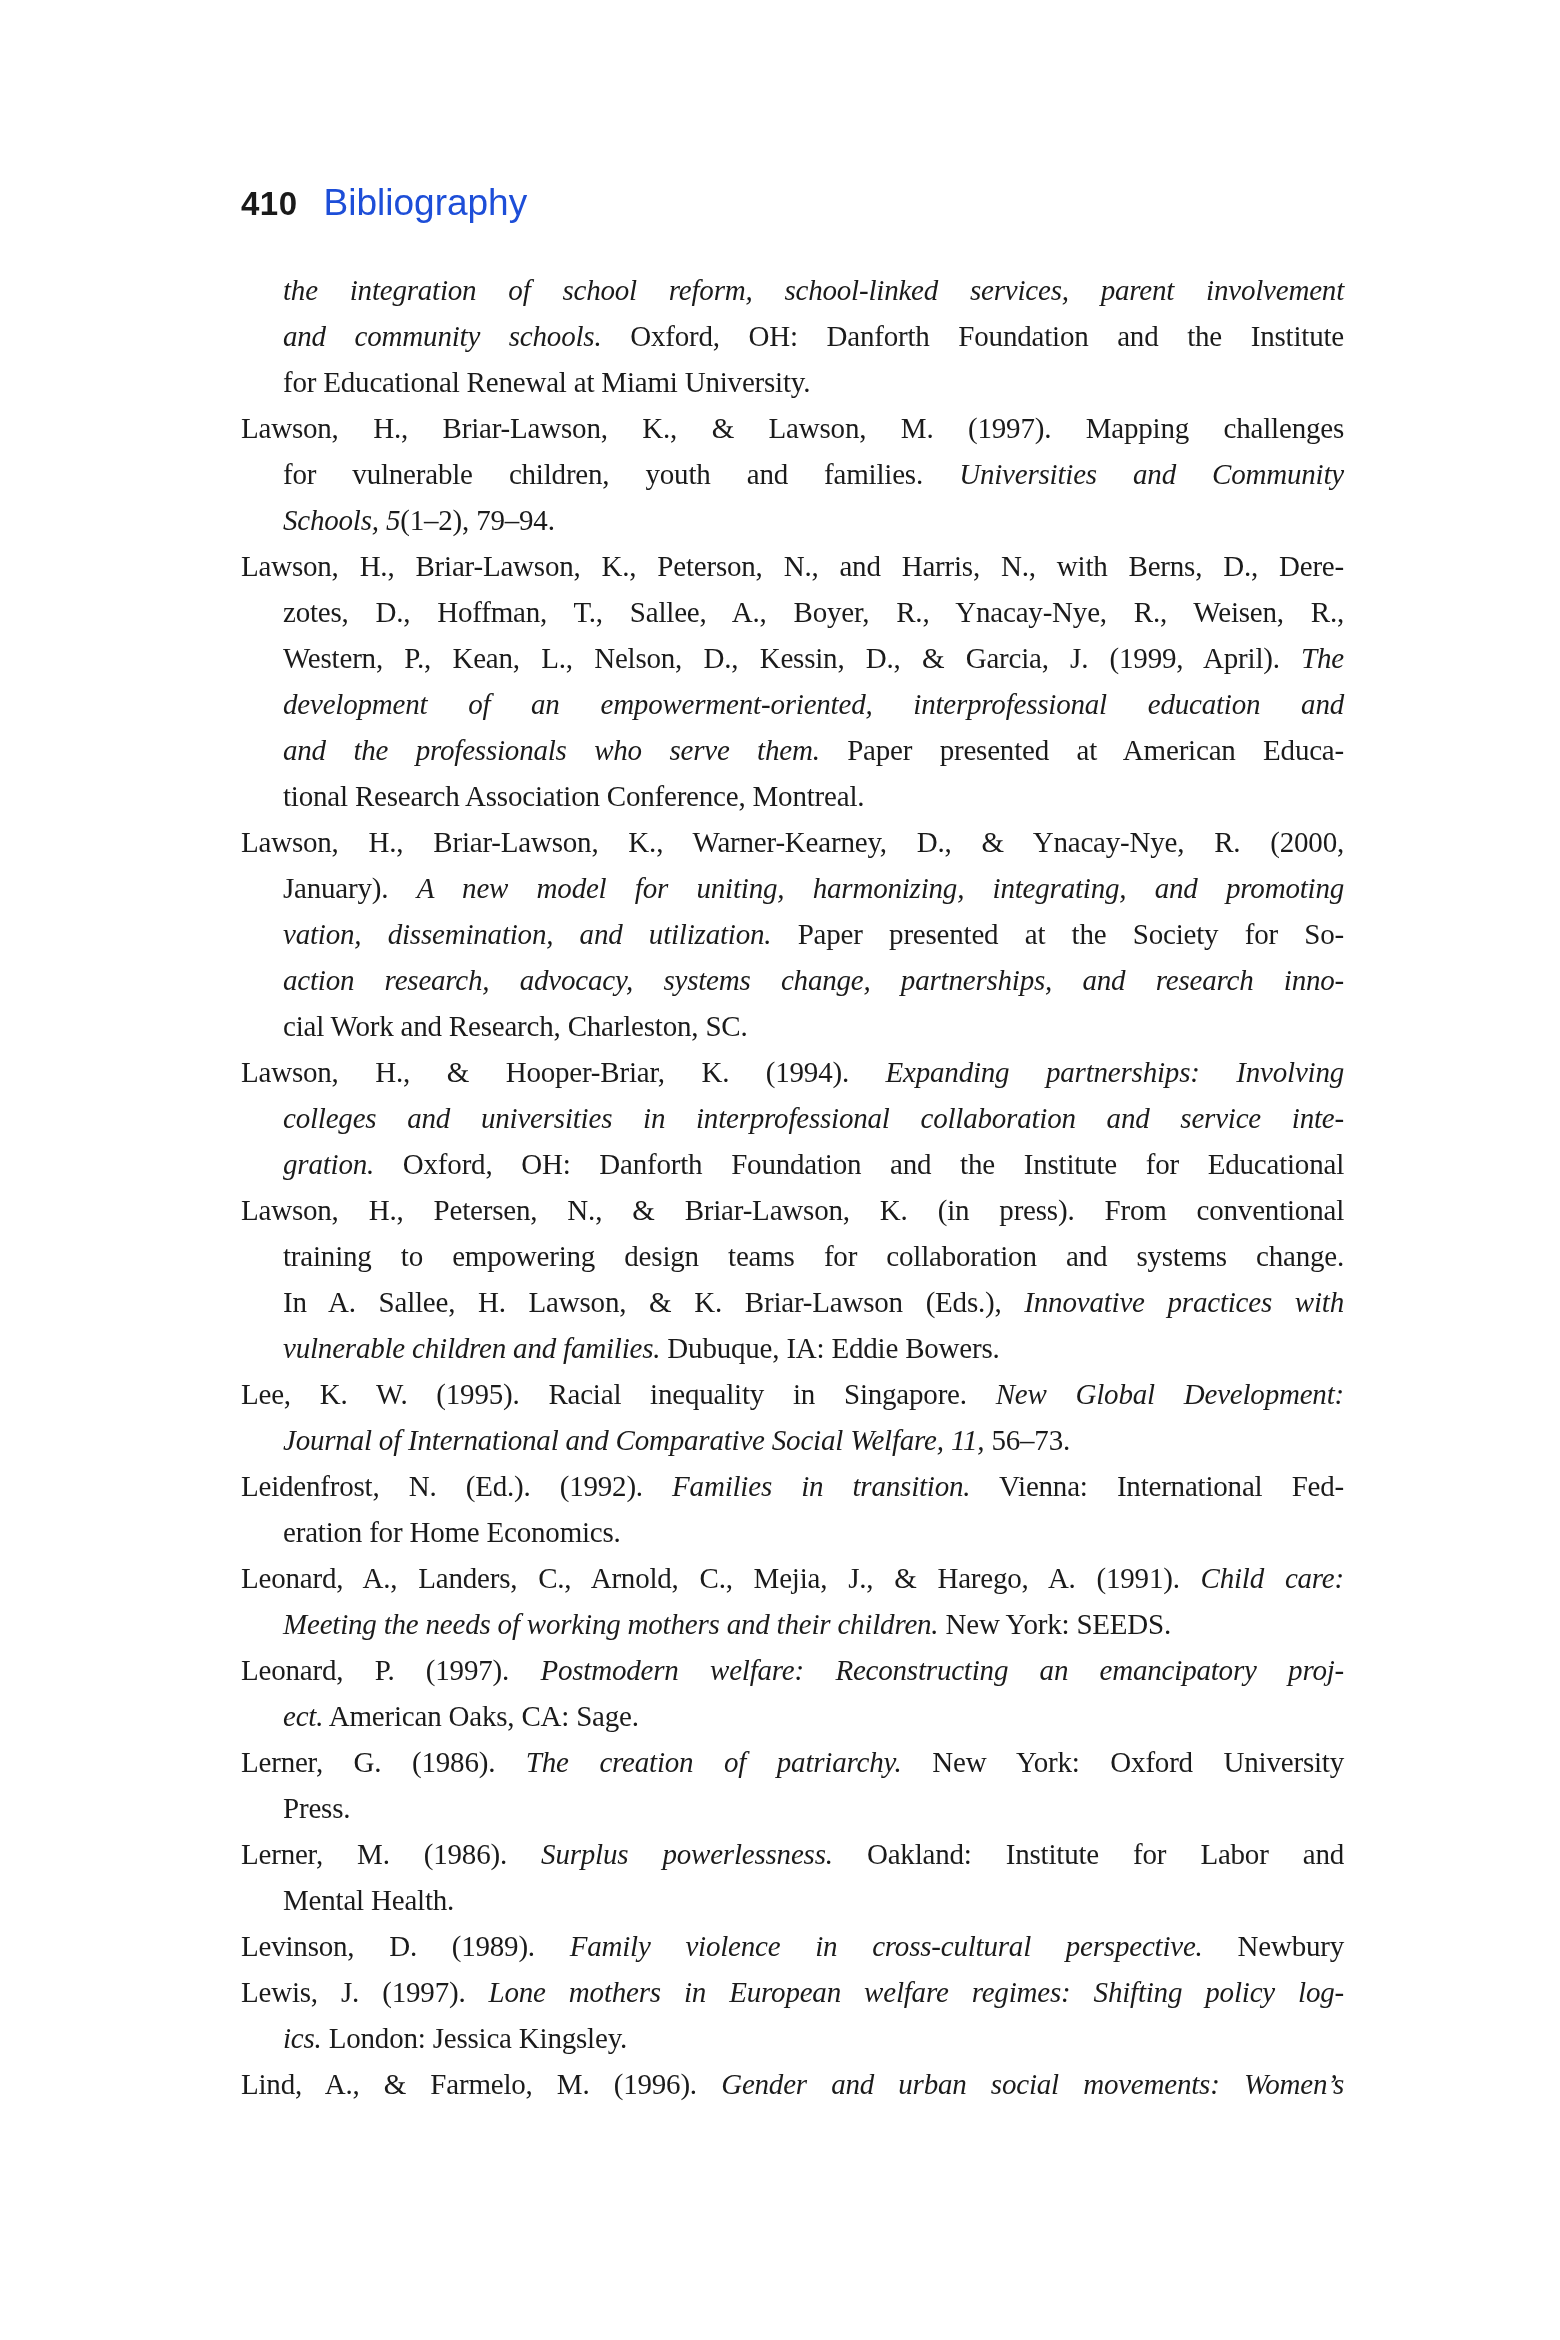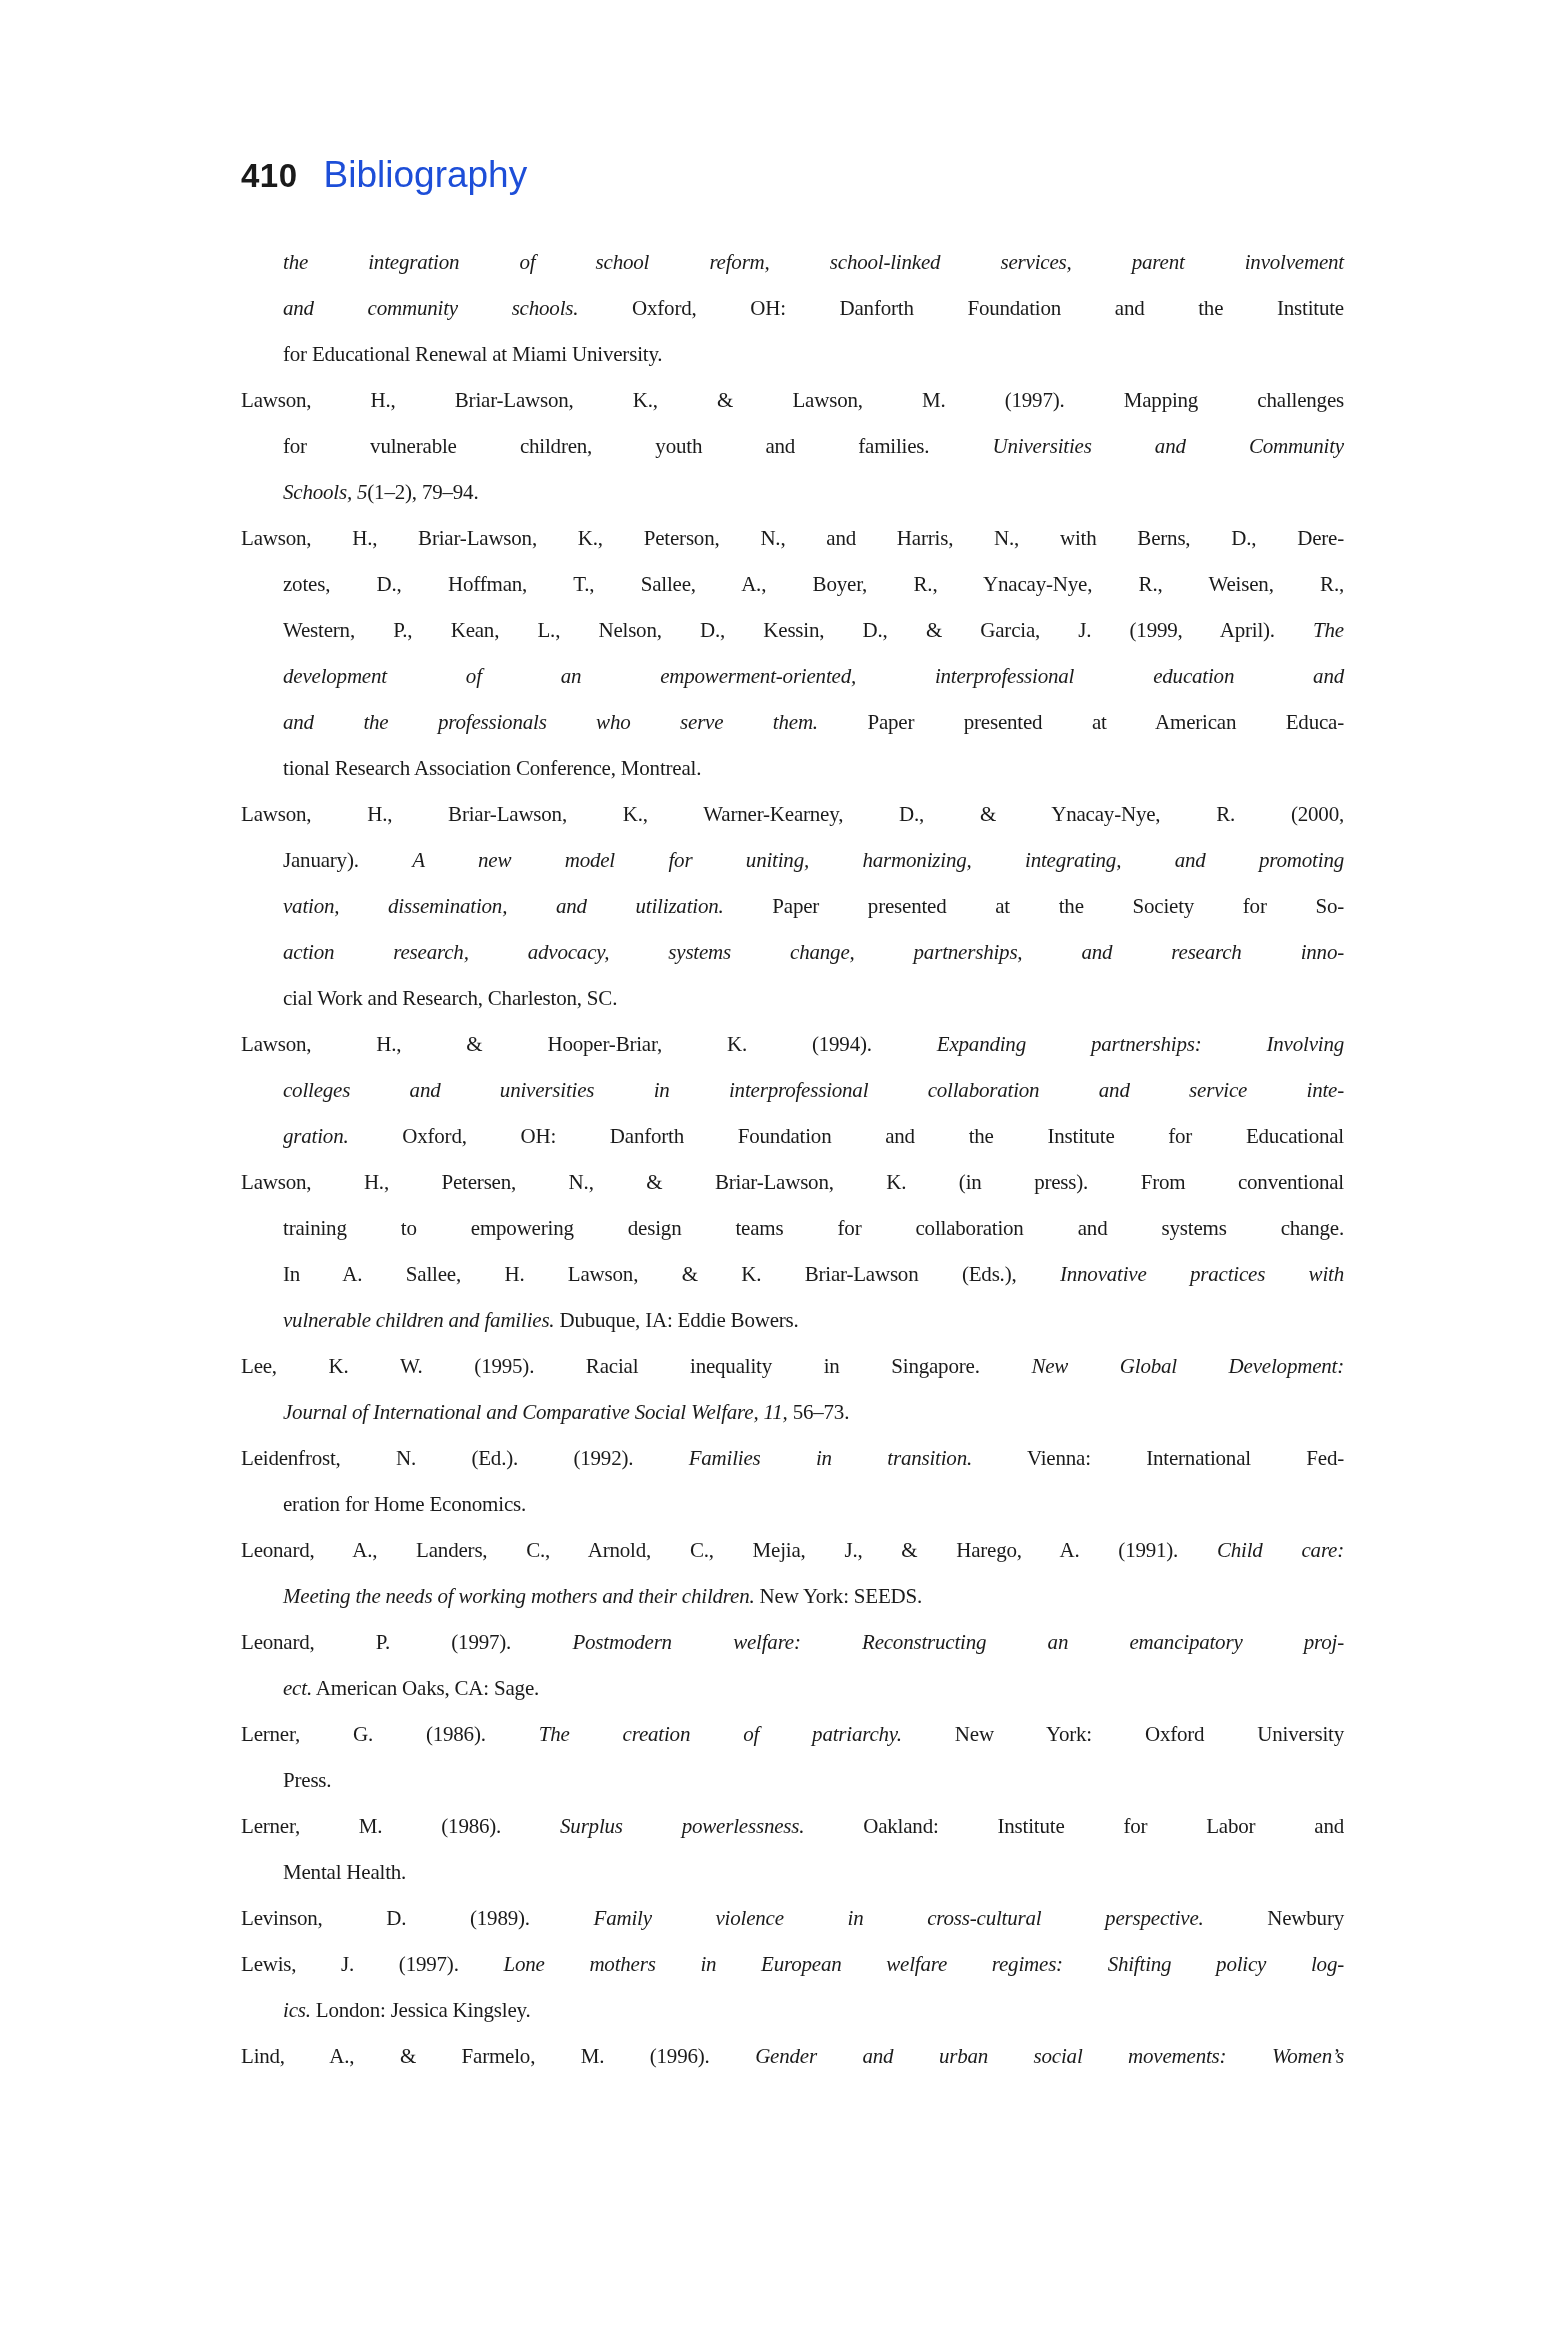--- a/index.html
+++ b/index.html
@@ -8,20 +8,21 @@
     background: #ffffff;
   }
   .page {
     position: relative;
     width: 1561px;
     height: 2239px;
     background: #ffffff;
     color: #1b1b1b;
     font-family: "Liberation Serif", serif;
     overflow: hidden;
+    margin-top: 28px;
   }
   .page-header {
     position: absolute;
     left: 241px;
     top: 154px;
     display: flex;
     align-items: baseline;
     gap: 26px;
     font-family: "Liberation Sans", sans-serif;
     white-space: nowrap;
@@ -35,21 +36,21 @@
   .section-title {
     font-size: 37px;
     font-weight: 400;
     color: #1d4ed8;
   }
   .bib-body {
     position: absolute;
     left: 241px;
     top: 239px;
     width: 1103px;
-    font-size: 21px;
+    font-size: 29px;
     line-height: 46px;
     letter-spacing: -0.2px;
     color: #1b1b1b;
   }
   .bib-line {
     text-align: justify;
     text-align-last: left;
     height: 46px;
     white-space: nowrap-disabled; 
   }

